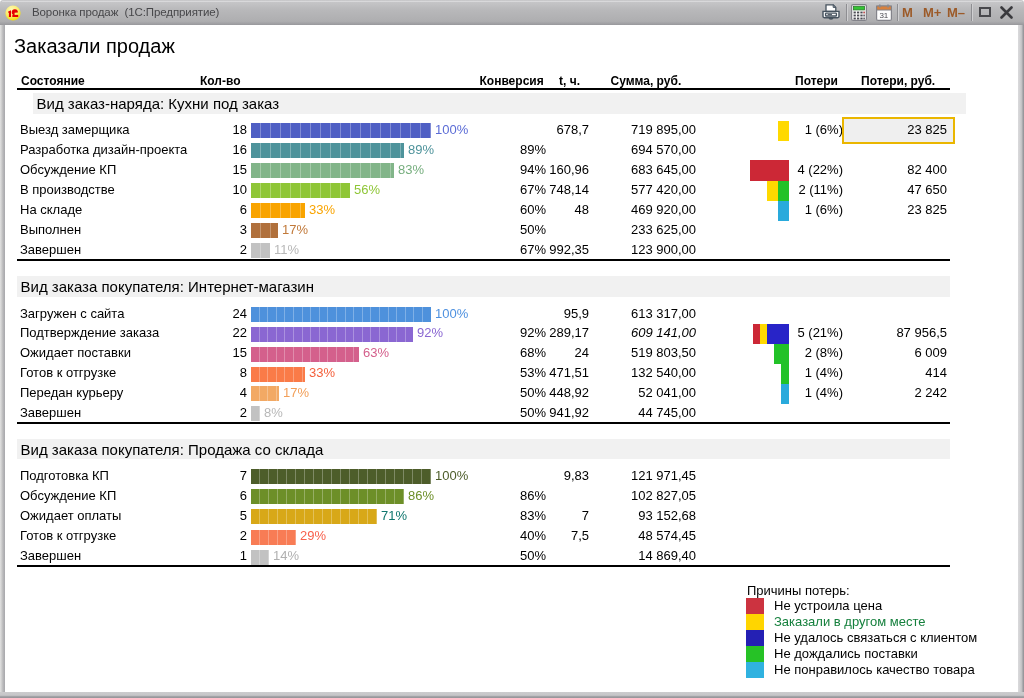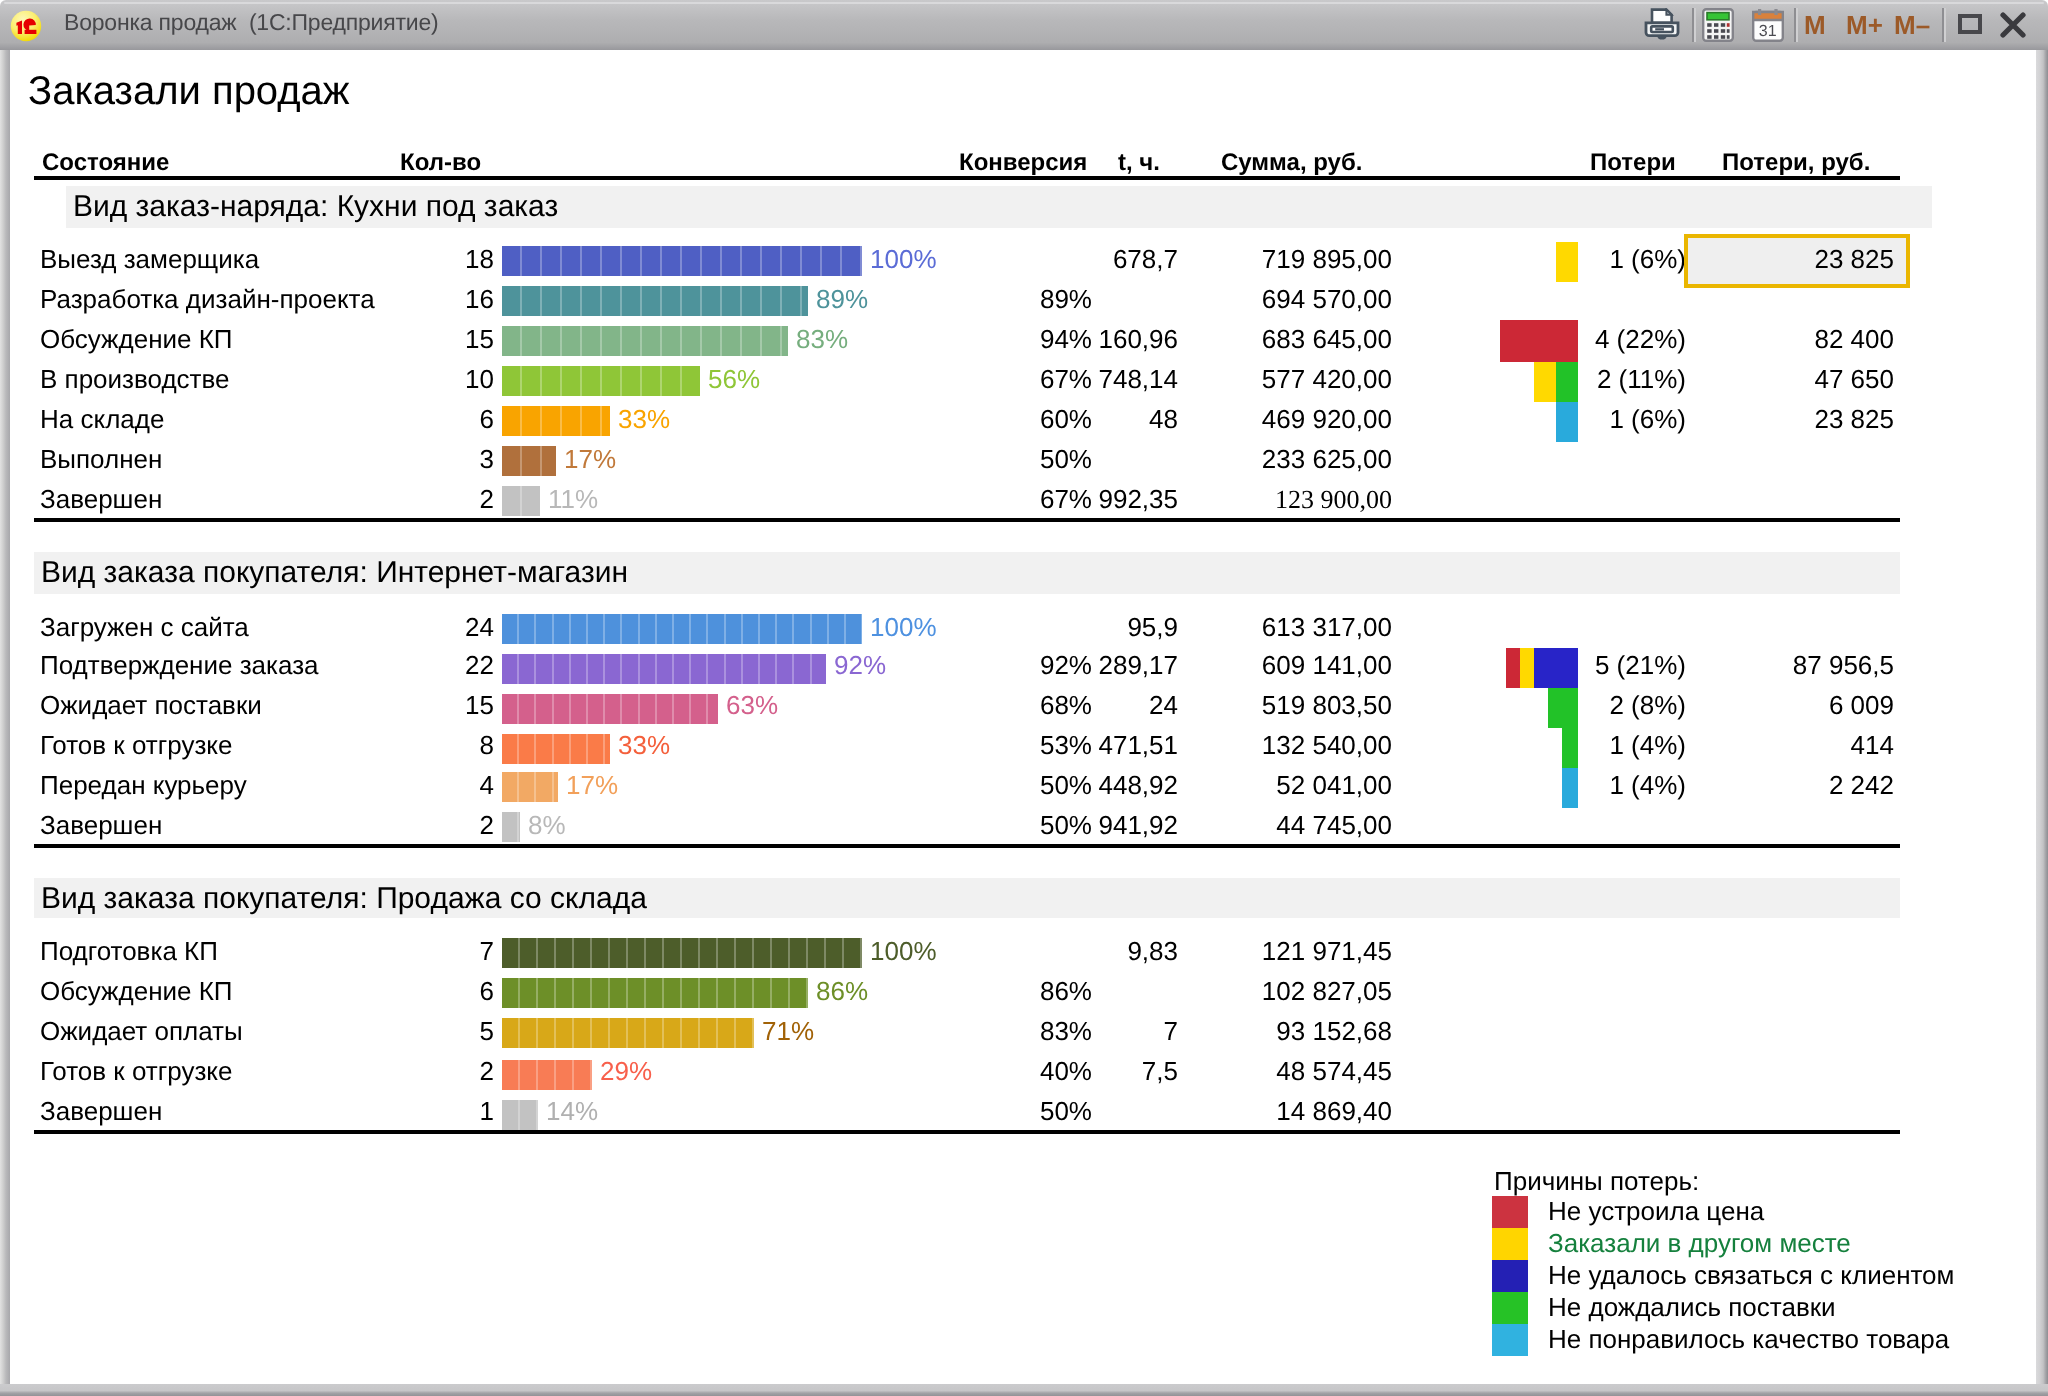--- a/index.html
+++ b/index.html
@@ -144,36 +144,36 @@
 <div class="bar" style="left:251px;top:223.0px;width:27px;background:#b0703c;background-image:repeating-linear-gradient(to right,rgba(255,255,255,0) 0,rgba(255,255,255,0) 9.0px,rgba(255,255,255,0.28) 9.0px,rgba(255,255,255,0.28) 10.0px);"></div>
 <div class="t" style="left:282px;top:219.5px;color:#c1793a;">17%</div>
 <div class="t r" style="left:476px;top:219.5px;width:70px;">50%</div>
 <div class="t r" style="left:596px;top:219.5px;width:100px;">233 625,00</div>
 <div class="t" style="left:20px;top:239.5px;">Завершен</div>
 <div class="t r" style="left:207px;top:239.5px;width:40px;">2</div>
 <div class="bar" style="left:251px;top:243.0px;width:19px;background:#c2c2c2;background-image:repeating-linear-gradient(to right,rgba(255,255,255,0) 0,rgba(255,255,255,0) 9.0px,rgba(255,255,255,0.28) 9.0px,rgba(255,255,255,0.28) 10.0px);"></div>
 <div class="t" style="left:274px;top:239.5px;color:#b8b8b8;">11%</div>
 <div class="t r" style="left:476px;top:239.5px;width:70px;">67%</div>
 <div class="t r" style="left:519px;top:239.5px;width:70px;">992,35</div>
-<div class="t r" style="left:596px;top:239.5px;width:100px;font-family:Liberation Serif, serif;">123 900,00</div>
+<div class="t r" style="left:596px;top:239.5px;width:100px;">123 900,00</div>
 <div class="hline" style="top:259.0px;height:1.5px;"></div>
 <div class="band" style="top:276.0px;">Вид заказа покупателя: Интернет-магазин</div>
 <div class="t" style="left:20px;top:303.5px;">Загружен с сайта</div>
 <div class="t r" style="left:207px;top:303.5px;width:40px;">24</div>
 <div class="bar" style="left:251px;top:307.0px;width:180px;background:#4e91dc;background-image:repeating-linear-gradient(to right,rgba(255,255,255,0) 0,rgba(255,255,255,0) 7.6px,rgba(255,255,255,0.28) 7.6px,rgba(255,255,255,0.28) 8.6px);"></div>
 <div class="t" style="left:435px;top:303.5px;color:#4e91e0;">100%</div>
 <div class="t r" style="left:519px;top:303.5px;width:70px;">95,9</div>
 <div class="t r" style="left:596px;top:303.5px;width:100px;">613 317,00</div>
 <div class="t" style="left:20px;top:323.35px;">Подтверждение заказа</div>
 <div class="t r" style="left:207px;top:323.35px;width:40px;">22</div>
 <div class="bar" style="left:251px;top:326.85px;width:162px;background:#8a67d2;background-image:repeating-linear-gradient(to right,rgba(255,255,255,0) 0,rgba(255,255,255,0) 7.6px,rgba(255,255,255,0.28) 7.6px,rgba(255,255,255,0.28) 8.6px);"></div>
 <div class="t" style="left:417px;top:323.35px;color:#8a67d2;">92%</div>
 <div class="t r" style="left:476px;top:323.35px;width:70px;">92%</div>
 <div class="t r" style="left:519px;top:323.35px;width:70px;">289,17</div>
-<div class="t r" style="left:596px;top:323.35px;width:100px;">609 141,00</div>
+<div class="t r" style="left:596px;top:323.35px;width:100px;font-style:italic;">609 141,00</div>
 <div class="t r" style="left:773px;top:323.35px;width:70px;">5 (21%)</div>
 <div class="t r" style="left:847px;top:323.35px;width:100px;">87 956,5</div>
 <div class="t" style="left:20px;top:343.2px;">Ожидает поставки</div>
 <div class="t r" style="left:207px;top:343.2px;width:40px;">15</div>
 <div class="bar" style="left:251px;top:346.7px;width:108px;background:#d4608c;background-image:repeating-linear-gradient(to right,rgba(255,255,255,0) 0,rgba(255,255,255,0) 7.6px,rgba(255,255,255,0.28) 7.6px,rgba(255,255,255,0.28) 8.6px);"></div>
 <div class="t" style="left:363px;top:343.2px;color:#d4608c;">63%</div>
 <div class="t r" style="left:476px;top:343.2px;width:70px;">68%</div>
 <div class="t r" style="left:519px;top:343.2px;width:70px;">24</div>
 <div class="t r" style="left:596px;top:343.2px;width:100px;">519 803,50</div>
 <div class="t r" style="left:773px;top:343.2px;width:70px;">2 (8%)</div>
@@ -213,21 +213,21 @@
 <div class="t r" style="left:596px;top:465.7px;width:100px;">121 971,45</div>
 <div class="t" style="left:20px;top:485.8px;">Обсуждение КП</div>
 <div class="t r" style="left:207px;top:485.8px;width:40px;">6</div>
 <div class="bar" style="left:251px;top:489.3px;width:153px;background:#6d8f28;background-image:repeating-linear-gradient(to right,rgba(255,255,255,0) 0,rgba(255,255,255,0) 8.0px,rgba(255,255,255,0.28) 8.0px,rgba(255,255,255,0.28) 9.0px);"></div>
 <div class="t" style="left:408px;top:485.8px;color:#6d8f28;">86%</div>
 <div class="t r" style="left:476px;top:485.8px;width:70px;">86%</div>
 <div class="t r" style="left:596px;top:485.8px;width:100px;">102 827,05</div>
 <div class="t" style="left:20px;top:505.9px;">Ожидает оплаты</div>
 <div class="t r" style="left:207px;top:505.9px;width:40px;">5</div>
 <div class="bar" style="left:251px;top:509.4px;width:126px;background:#d8a818;background-image:repeating-linear-gradient(to right,rgba(255,255,255,0) 0,rgba(255,255,255,0) 8.0px,rgba(255,255,255,0.28) 8.0px,rgba(255,255,255,0.28) 9.0px);"></div>
-<div class="t" style="left:381px;top:505.9px;color:#a16207;">71%</div>
+<div class="t" style="left:381px;top:505.9px;color:#0f766e;">71%</div>
 <div class="t r" style="left:476px;top:505.9px;width:70px;">83%</div>
 <div class="t r" style="left:519px;top:505.9px;width:70px;">7</div>
 <div class="t r" style="left:596px;top:505.9px;width:100px;">93 152,68</div>
 <div class="t" style="left:20px;top:526.0px;">Готов к отгрузке</div>
 <div class="t r" style="left:207px;top:526.0px;width:40px;">2</div>
 <div class="bar" style="left:251px;top:529.5px;width:45px;background:#f87c55;background-image:repeating-linear-gradient(to right,rgba(255,255,255,0) 0,rgba(255,255,255,0) 8.0px,rgba(255,255,255,0.28) 8.0px,rgba(255,255,255,0.28) 9.0px);"></div>
 <div class="t" style="left:300px;top:526.0px;color:#f8604c;">29%</div>
 <div class="t r" style="left:476px;top:526.0px;width:70px;">40%</div>
 <div class="t r" style="left:519px;top:526.0px;width:70px;">7,5</div>
 <div class="t r" style="left:596px;top:526.0px;width:100px;">48 574,45</div>

